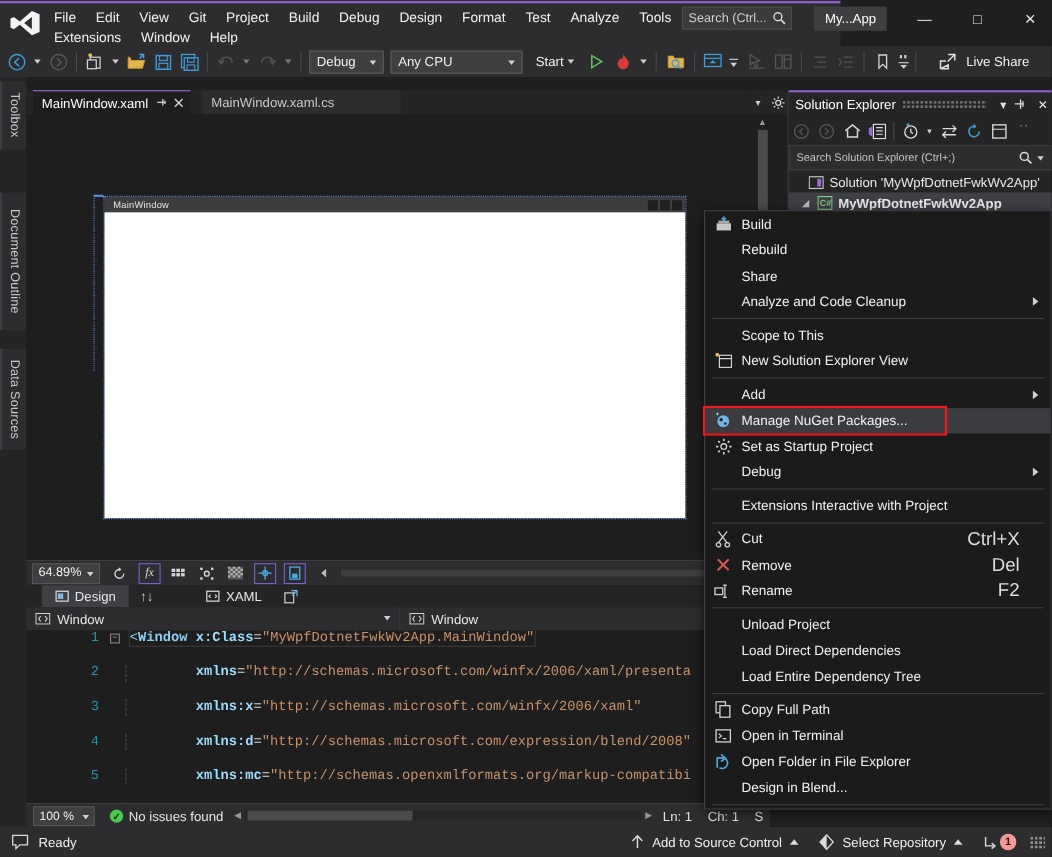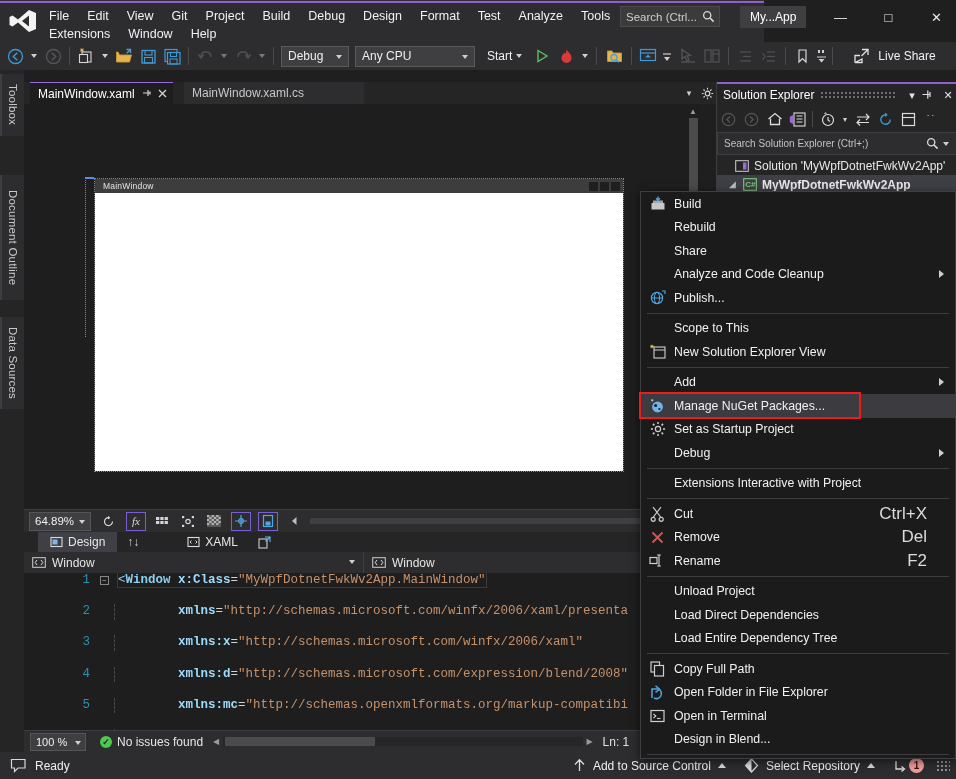--- a/index.html
+++ b/index.html
@@ -772,31 +772,20 @@
       </div>
       <div class="cm-item">
         <span class="cm-ico"></span>
         <span class="cm-label">Share</span>
       </div>
       <div class="cm-item">
         <span class="cm-ico"></span>
         <span class="cm-label">Analyze and Code Cleanup</span>
         <span class="cm-arrow"></span>
       </div>
-      <div class="cm-item">
-        <span class="cm-ico">
-          <svg width="16" height="16" viewBox="0 0 16 16">
-            <circle cx="7" cy="8" r="5.6" fill="none" stroke="#4fa8e0" stroke-width="1.2"></circle>
-            <ellipse cx="7" cy="8" rx="2.6" ry="5.6" fill="none" stroke="#4fa8e0" stroke-width="1"></ellipse>
-            <line x1="1.4" y1="8" x2="12.6" y2="8" stroke="#4fa8e0" stroke-width="1"></line>
-            <path d="M12 1 L15 1 L15 4" fill="none" stroke="#4fa8e0" stroke-width="1.1"></path>
-          </svg>
-        </span>
-        <span class="cm-label">Publish...</span>
-      </div>
       <div class="cm-sep"></div>
       <div class="cm-item">
         <span class="cm-ico"></span>
         <span class="cm-label">Scope to This</span>
       </div>
       <div class="cm-item">
         <span class="cm-ico">
           <svg width="16" height="16" viewBox="0 0 16 16">
             <rect x="4" y="3" width="11" height="11" fill="none" stroke="#cfcfcf" stroke-width="1.1"></rect>
             <line x1="4" y1="6" x2="15" y2="6" stroke="#cfcfcf" stroke-width="1"></line>
@@ -902,37 +891,37 @@
         <span class="cm-ico">
           <svg width="15" height="16" viewBox="0 0 15 16">
             <rect x="1" y="1" width="8.5" height="10" fill="none" stroke="#cfcfcf" stroke-width="1.2"></rect>
             <rect x="4.5" y="4.5" width="9" height="10.5" fill="#1b1b1c" stroke="#cfcfcf" stroke-width="1.2"></rect>
           </svg>
         </span>
         <span class="cm-label">Copy Full Path</span>
       </div>
       <div class="cm-item">
         <span class="cm-ico">
+          <svg width="15" height="14" viewBox="0 0 15 14">
+            <rect x="1" y="1.5" width="13" height="11" fill="none" stroke="#cfcfcf" stroke-width="1.2"></rect>
+            <path d="M3.5 5 L5.8 7 L3.5 9" fill="none" stroke="#cfcfcf" stroke-width="1.1"></path>
+            <line x1="7" y1="9.5" x2="10.5" y2="9.5" stroke="#cfcfcf" stroke-width="1.1"></line>
+          </svg>
+        </span>
+        <span class="cm-label">Open in Terminal</span>
+      </div>
+      <div class="cm-item">
+        <span class="cm-ico">
           <svg width="15" height="15" viewBox="0 0 15 15">
             <path d="M2 13 L2 4 L8 4" fill="none" stroke="#4fa8e0" stroke-width="1.5"></path>
             <path d="M5.5 .8 L9.5 4.3 L5.5 7.3" fill="none" stroke="#4fa8e0" stroke-width="1.5"></path>
             <path d="M8.8 4.2 A5 5 0 0 1 4 13" fill="none" stroke="#4fa8e0" stroke-width="1.5"></path>
           </svg>
         </span>
         <span class="cm-label">Open Folder in File Explorer</span>
-      </div>
-      <div class="cm-item">
-        <span class="cm-ico">
-          <svg width="15" height="14" viewBox="0 0 15 14">
-            <rect x="1" y="1.5" width="13" height="11" fill="none" stroke="#cfcfcf" stroke-width="1.2"></rect>
-            <path d="M3.5 5 L5.8 7 L3.5 9" fill="none" stroke="#cfcfcf" stroke-width="1.1"></path>
-            <line x1="7" y1="9.5" x2="10.5" y2="9.5" stroke="#cfcfcf" stroke-width="1.1"></line>
-          </svg>
-        </span>
-        <span class="cm-label">Open in Terminal</span>
       </div>
       <div class="cm-item">
         <span class="cm-ico"></span>
         <span class="cm-label">Design in Blend...</span>
       </div>
       <div class="cm-sep"></div>
     </div>
 
   <div class="statusbar">
     <div class="sb-left">

